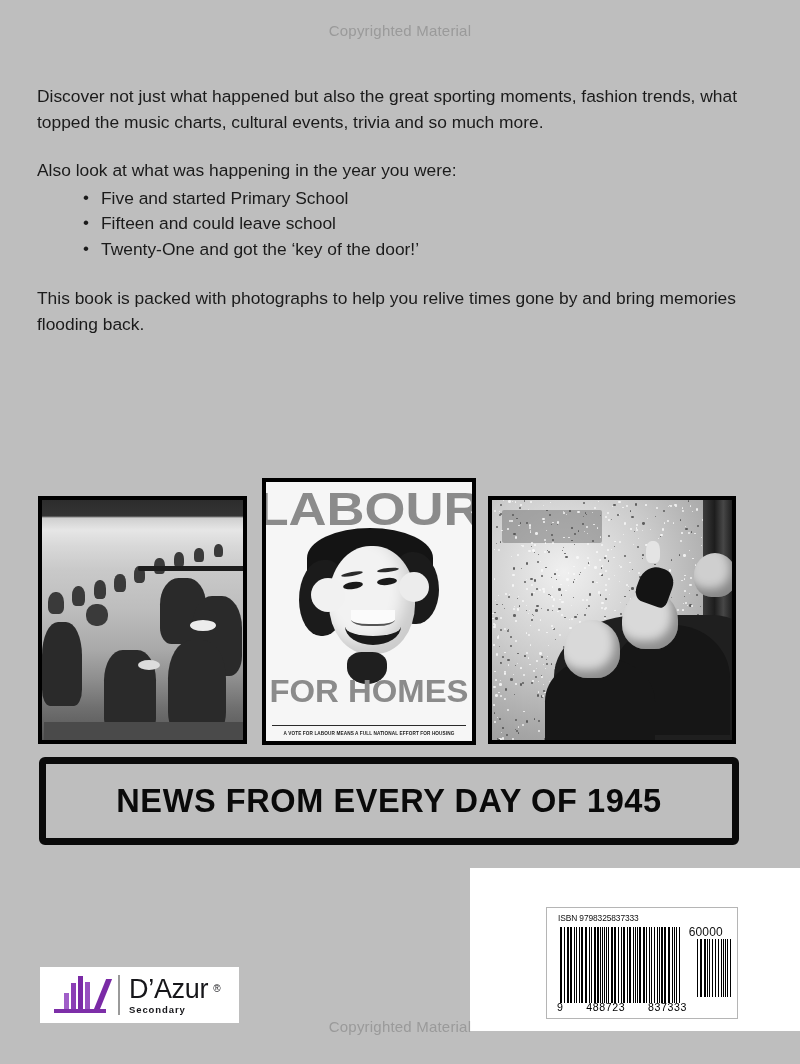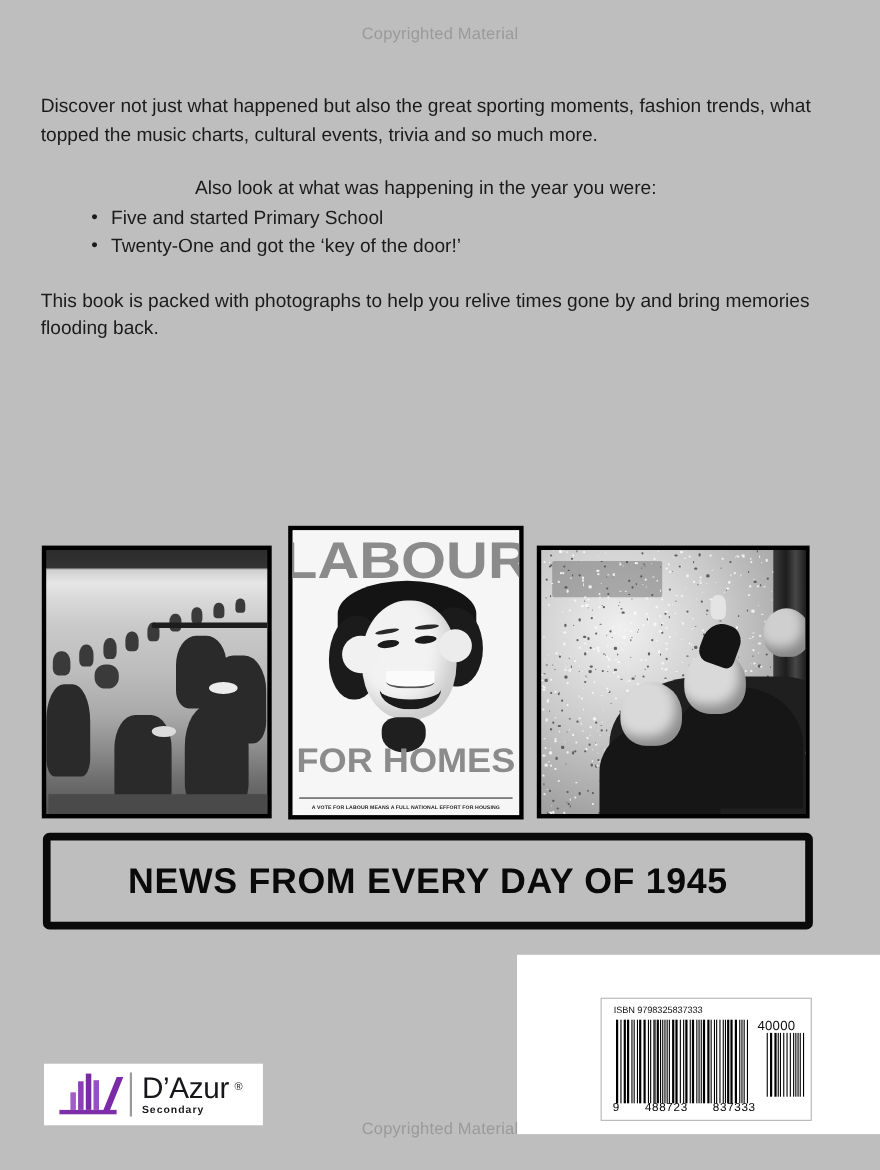--- a/index.html
+++ b/index.html
@@ -42,21 +42,20 @@
   .para {
     margin: 0 0 23px 0;
     text-align: justify;
     text-justify: inter-word;
   }
   .para.nojust { text-align: left; }
   .para b { font-weight: bold; }
 
   .intro-line {
     margin: 0 0 2px 0;
-    text-align: center;
   }
   ul.checks {
     margin: 0 0 24px 0;
     padding: 0 0 0 46px;
     list-style: none;
   }
   ul.checks li {
     position: relative;
     line-height: 25.5px;
     margin: 0 0 0 0;
@@ -450,20 +449,21 @@
 
 <div class="copy">
 
 
   <p class="para">Discover not just what happened but also the great sporting moments, fashion trends, what topped the music charts, cultural events, trivia and so much more.</p>
 
   <p class="intro-line">Also look at what was happening in the year you were:</p>
 
   <ul class="checks">
     <li>Five and started Primary School</li>
+    <li>Fifteen and could leave school</li>
     <li>Twenty-One and got the ‘key of the door!’</li>
   </ul>
 
   <p class="para nojust">This book is packed with photographs to help you relive times gone by and bring memories flooding back.</p>
 </div>
 
 <div class="photo-strip">
 
   <div class="frame" id="photo-troops">
     <div class="inner">
@@ -1449,21 +1449,21 @@
   <div class="logo-divider"></div>
   <div class="logo-words">
     <div class="logo-name"><span>D’Azur</span><span class="logo-reg">®</span></div>
     <div class="logo-sub">Secondary</div>
   </div>
 </div>
 
 <div class="barcode-panel">
   <div class="barcode-box">
     <div class="isbn-line">ISBN 9798325837333</div>
-    <div class="addon-value">40000</div>
+    <div class="addon-value">60000</div>
     <div class="bars-main" id="bars-main">
         <i style="width:2px;margin-right:2px;"></i>
         <i style="width:1px;margin-right:2px;"></i>
         <i style="width:2px;margin-right:1px;"></i>
         <i style="width:2px;margin-right:2px;"></i>
         <i style="width:1px;margin-right:1px;"></i>
         <i style="width:1px;margin-right:2px;"></i>
         <i style="width:1px;margin-right:1px;"></i>
         <i style="width:2px;margin-right:2px;"></i>
         <i style="width:2px;margin-right:2px;"></i>

